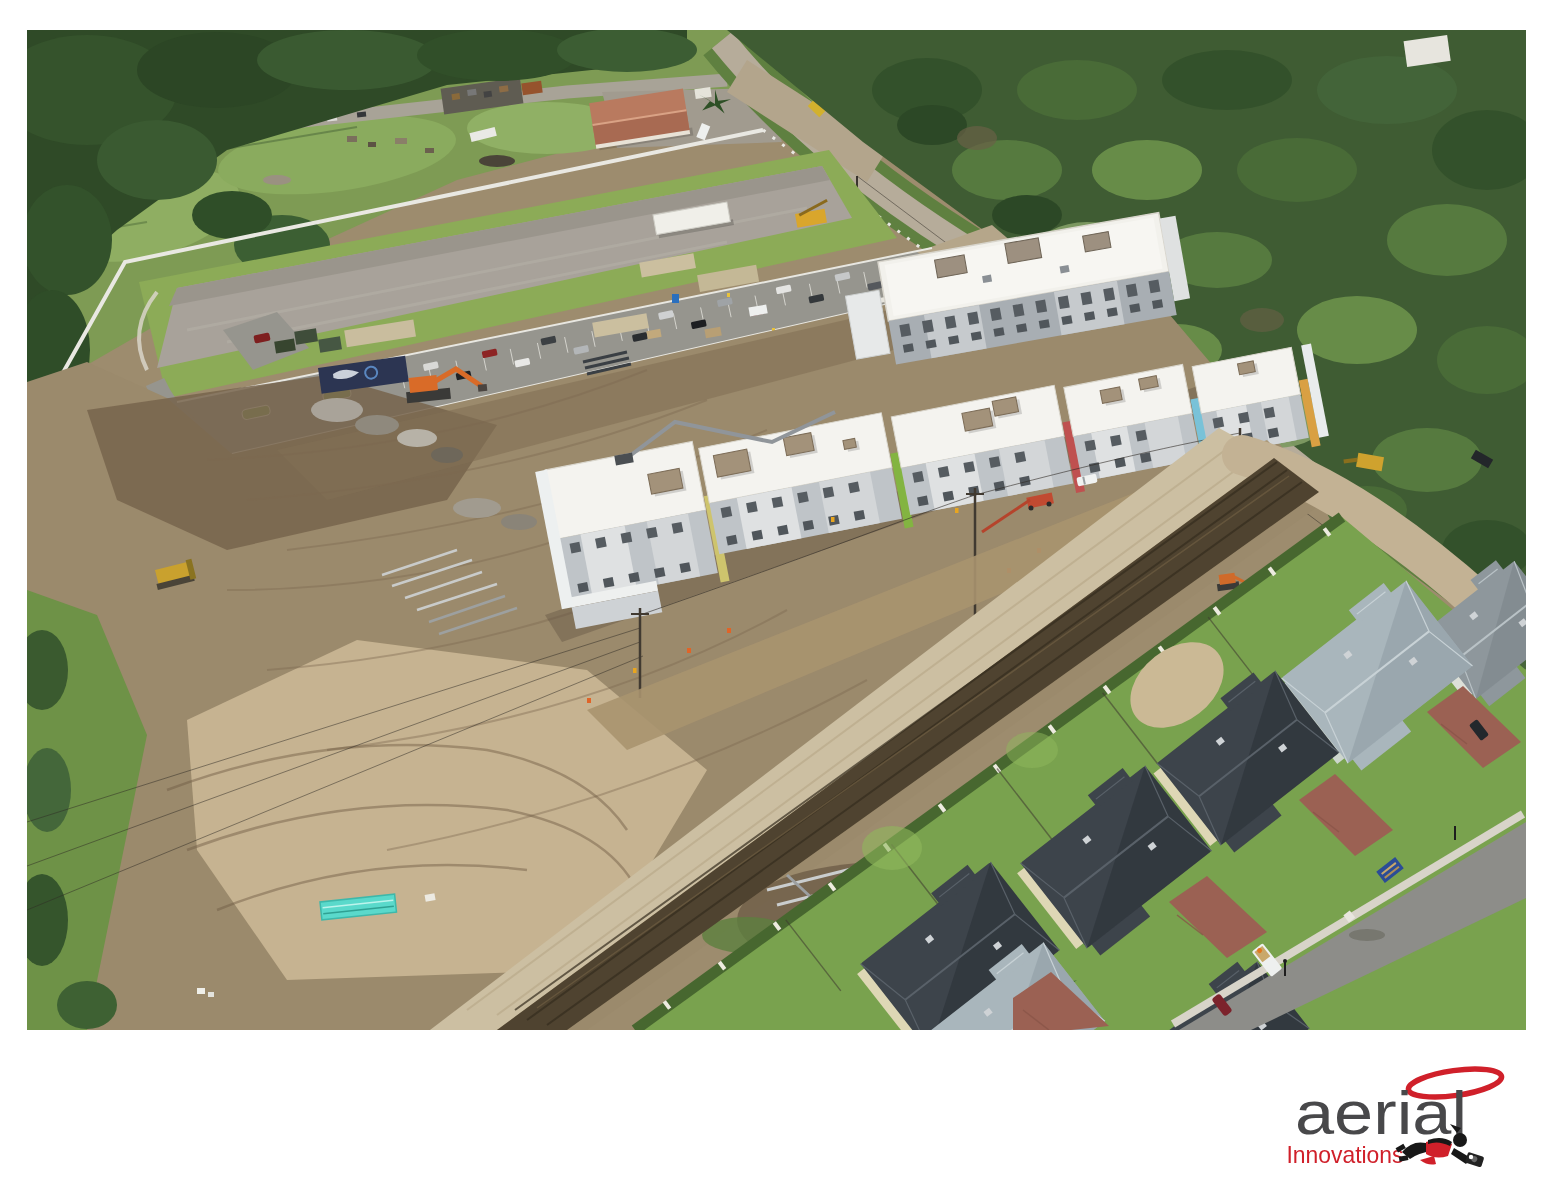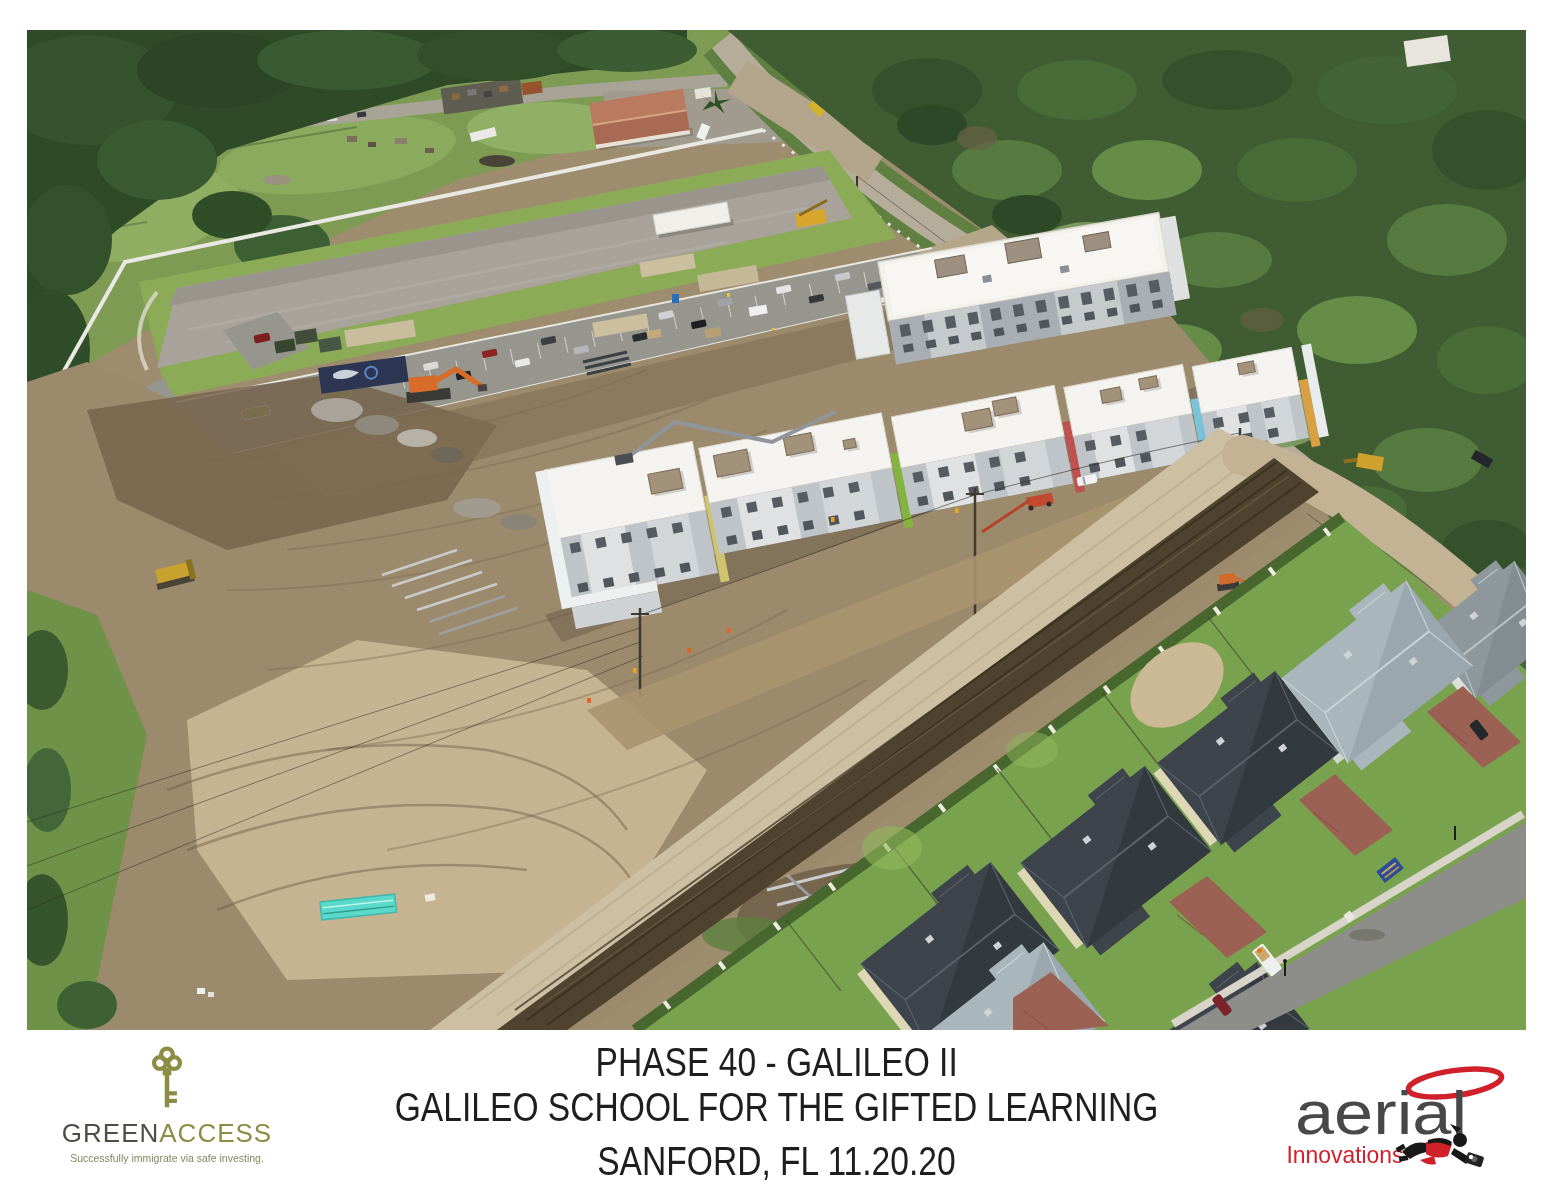--- a/index.html
+++ b/index.html
@@ -724,43 +724,21 @@
     <rect x="1318" y="882" width="8" height="9" fill="#e9e6df" transform="rotate(-38 1322 886)"></rect>
     <line x1="1258" y1="932" x2="1258" y2="946" stroke="#1e1e1e" stroke-width="2"></line>
     <circle cx="1258" cy="931" r="2" fill="#1e1e1e"></circle>
     <line x1="1428" y1="796" x2="1428" y2="810" stroke="#1e1e1e" stroke-width="2"></line>
   </g>
 </svg>
 </div>
 
 <div class="footer">
 
-  <div class="ga">
-    <svg width="40" height="66" viewBox="0 0 40 70">
-      <g stroke="#8b8d44" stroke-width="4.6" fill="none">
-        <circle cx="20" cy="9" r="6.2"></circle>
-        <circle cx="12.5" cy="18" r="6.2"></circle>
-        <circle cx="27.5" cy="18" r="6.2"></circle>
-      </g>
-      <g fill="#8b8d44">
-        <rect x="17.6" y="23" width="4.8" height="42"></rect>
-        <rect x="15.4" y="25" width="9.2" height="6"></rect>
-        <rect x="22" y="48" width="8.5" height="4.4"></rect>
-        <rect x="22" y="56" width="8.5" height="4.4"></rect>
-      </g>
-    </svg>
-    <div class="ga-brand"><span class="g1">GREEN</span><span class="g2">ACCESS</span></div>
-    <div class="ga-tag">Successfully immigrate via safe investing.</div>
-  </div>
-
-  <div class="caption">
-    <div class="cline"><span>PHASE 40 - GALILEO II</span></div>
-    <div class="cline"><span>GALILEO SCHOOL FOR THE GIFTED LEARNING</span></div>
-    <div class="cline cline3"><span>SANFORD, FL 11.20.20</span></div>
-  </div>
+
 
   <div class="ai">
     <svg width="270" height="155" viewBox="0 0 270 155">
       <ellipse cx="187" cy="29" rx="47" ry="12.5" fill="none" stroke="#d0202a" stroke-width="5.5" transform="rotate(-8 187 29)"></ellipse>
       <text x="113" y="80" text-anchor="middle" font-size="62" fill="#48484a" textLength="172" lengthAdjust="spacingAndGlyphs">aerial</text>
       <text x="77" y="109" text-anchor="middle" font-size="24" fill="#d0202a" textLength="117" lengthAdjust="spacingAndGlyphs">Innovations</text>
       <g>
         <path d="M134,98 q10,-12 24,-9 l6,8 q-14,2 -22,8 z" fill="#181818"></path>
         <rect x="128" y="92" width="9" height="5" fill="#181818" transform="rotate(-30 132 94)"></rect>
         <rect x="131" y="102" width="9" height="5" fill="#181818" transform="rotate(-10 135 104)"></rect>

